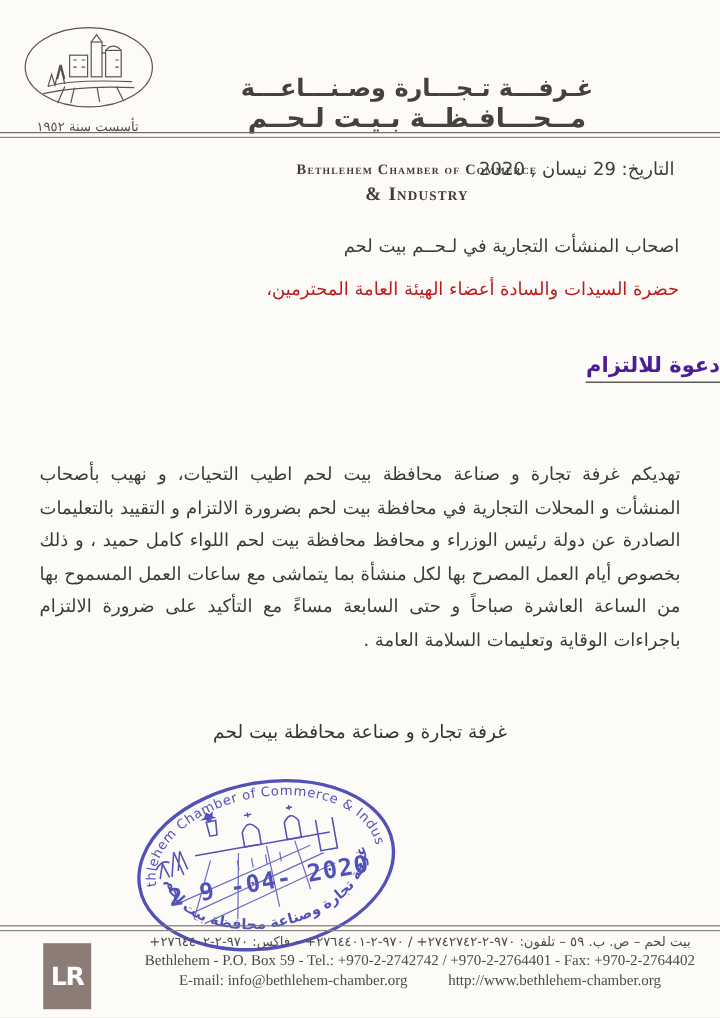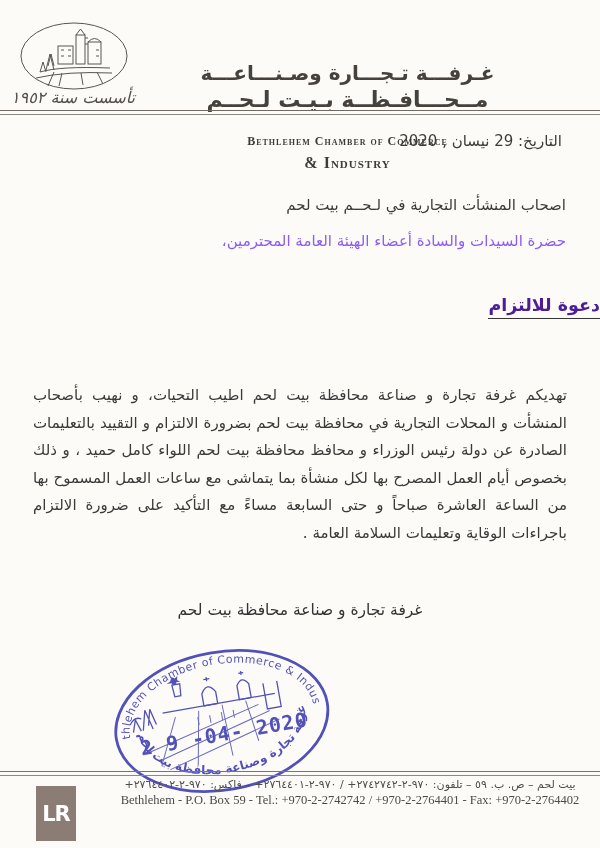--- a/index.html
+++ b/index.html
@@ -9,43 +9,43 @@
     margin:0 auto;
     background:#fcfbf8;
     overflow:hidden;
     font-family:"DejaVu Sans",sans-serif;
     color:#3f3f3f;
   }
   
   .logo{position:absolute;left:18px;top:20px;width:112px;height:74px;}
   .logo svg{width:100%;height:100%;}
   .logo-caption{
-    position:absolute;left:8px;top:88px;width:130px;
-    text-align:center;font-size:16px;color:#55504a;direction:rtl;font-style:italic;
+    position:absolute;left:8px;top:99px;width:130px;
+    text-align:center;font-size:11px;color:#55504a;direction:rtl;
   }
   .header-names{
     position:absolute;left:150px;right:55px;top:12px;text-align:center;
     color:#46413b;
   }
   .h-ar1{font-size:20px;font-weight:bold;line-height:27px;direction:rtl;margin-top:48px;}
   .h-ar2{font-size:22px;font-weight:bold;line-height:26px;direction:rtl;text-align:center;}
   .h-en1{font-family:Liberation Serif, serif;font-variant:small-caps;font-weight:bold;
          font-size:12px;line-height:24px;letter-spacing:1px;color:#403b35;margin-top:16px;}
   .h-en2{font-family:"Liberation Serif",serif;font-variant:small-caps;font-weight:bold;
          font-size:16px;line-height:20px;letter-spacing:1px;color:#403b35;}
   .rule-double{
     position:absolute;left:0;right:0;height:3px;
     border-top:1.6px solid #6f6a64;border-bottom:1px solid #8d8880;
   }
   .rule-header{top:110px;}
   .rule-footer{top:771px;border-top:1.2px solid #7a756f;}
   
   .date-line{position:absolute;right:38px;top:132px;direction:rtl;font-size:15px;color:#3c3c3c;}
   .addr1{position:absolute;right:34px;top:196px;direction:rtl;font-size:15px;color:#3c3c3c;}
-  .addr2{position:absolute;right:34px;top:232px;direction:rtl;font-size:15px;color:#8b5cf6;}
+  .addr2{position:absolute;right:34px;top:232px;direction:rtl;font-size:15px;color:#b91c1c;}
   .title{
     position:absolute;left:0;right:0;top:295px;text-align:right;direction:rtl;
     font-size:17.5px;font-weight:bold;color:#4c1d95;
   }
   .title span{border-bottom:1.8px solid #343434;padding-bottom:3px;}
   .body-par{
     position:absolute;left:33px;right:33px;top:382px;
     direction:rtl;text-align:justify;
     font-size:15px;line-height:27.5px;color:#3a3a3a;
   }
@@ -164,15 +164,18 @@
 
   <div class="rule-double rule-footer"></div>
 
   <div class="lr-block">
     <div class="lr-mark">LR</div>
   </div>
 
   <div class="footer-center">
     <div class="f-ar"><span>بيت لحم – ص. ب. ٥٩ – تلفون: </span><span class="num">+٩٧٠-٢-٢٧٤٢٧٤٢</span><span> / </span><span class="num">+٩٧٠-٢-٢٧٦٤٤٠١</span><span> – فاكس: </span><span class="num">+٩٧٠-٢-٢٧٦٤٤٠٢</span></div>
     <div class="f-en">Bethlehem - P.O. Box 59 - Tel.: +970-2-2742742 / +970-2-2764401 - Fax: +970-2-2764402</div>
+    <div class="f-mail">
+      <span>E-mail: info@bethlehem-chamber.org</span><span class="gap"></span><span>http://www.bethlehem-chamber.org</span>
+    </div>
   </div>
 
 </div>
 
 </body></html>

